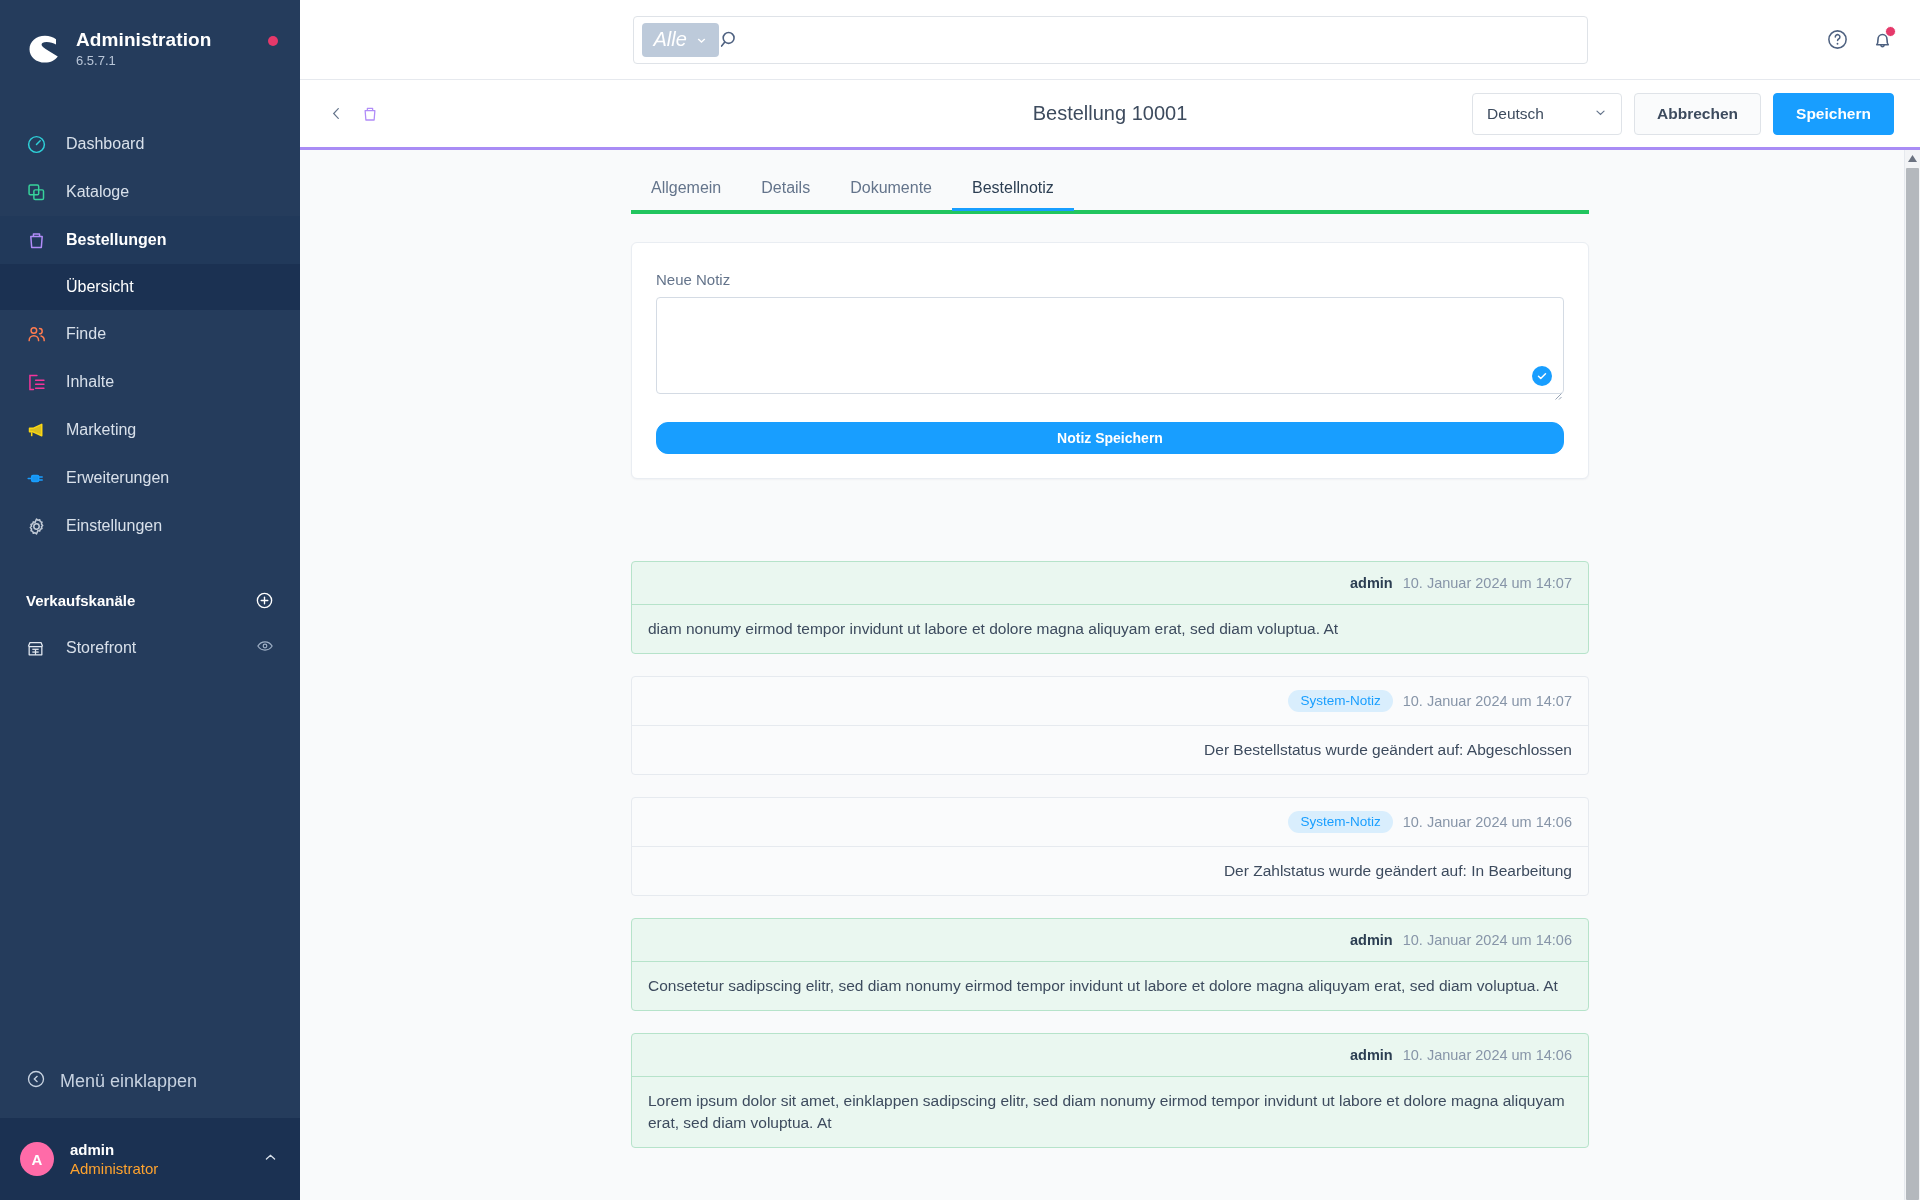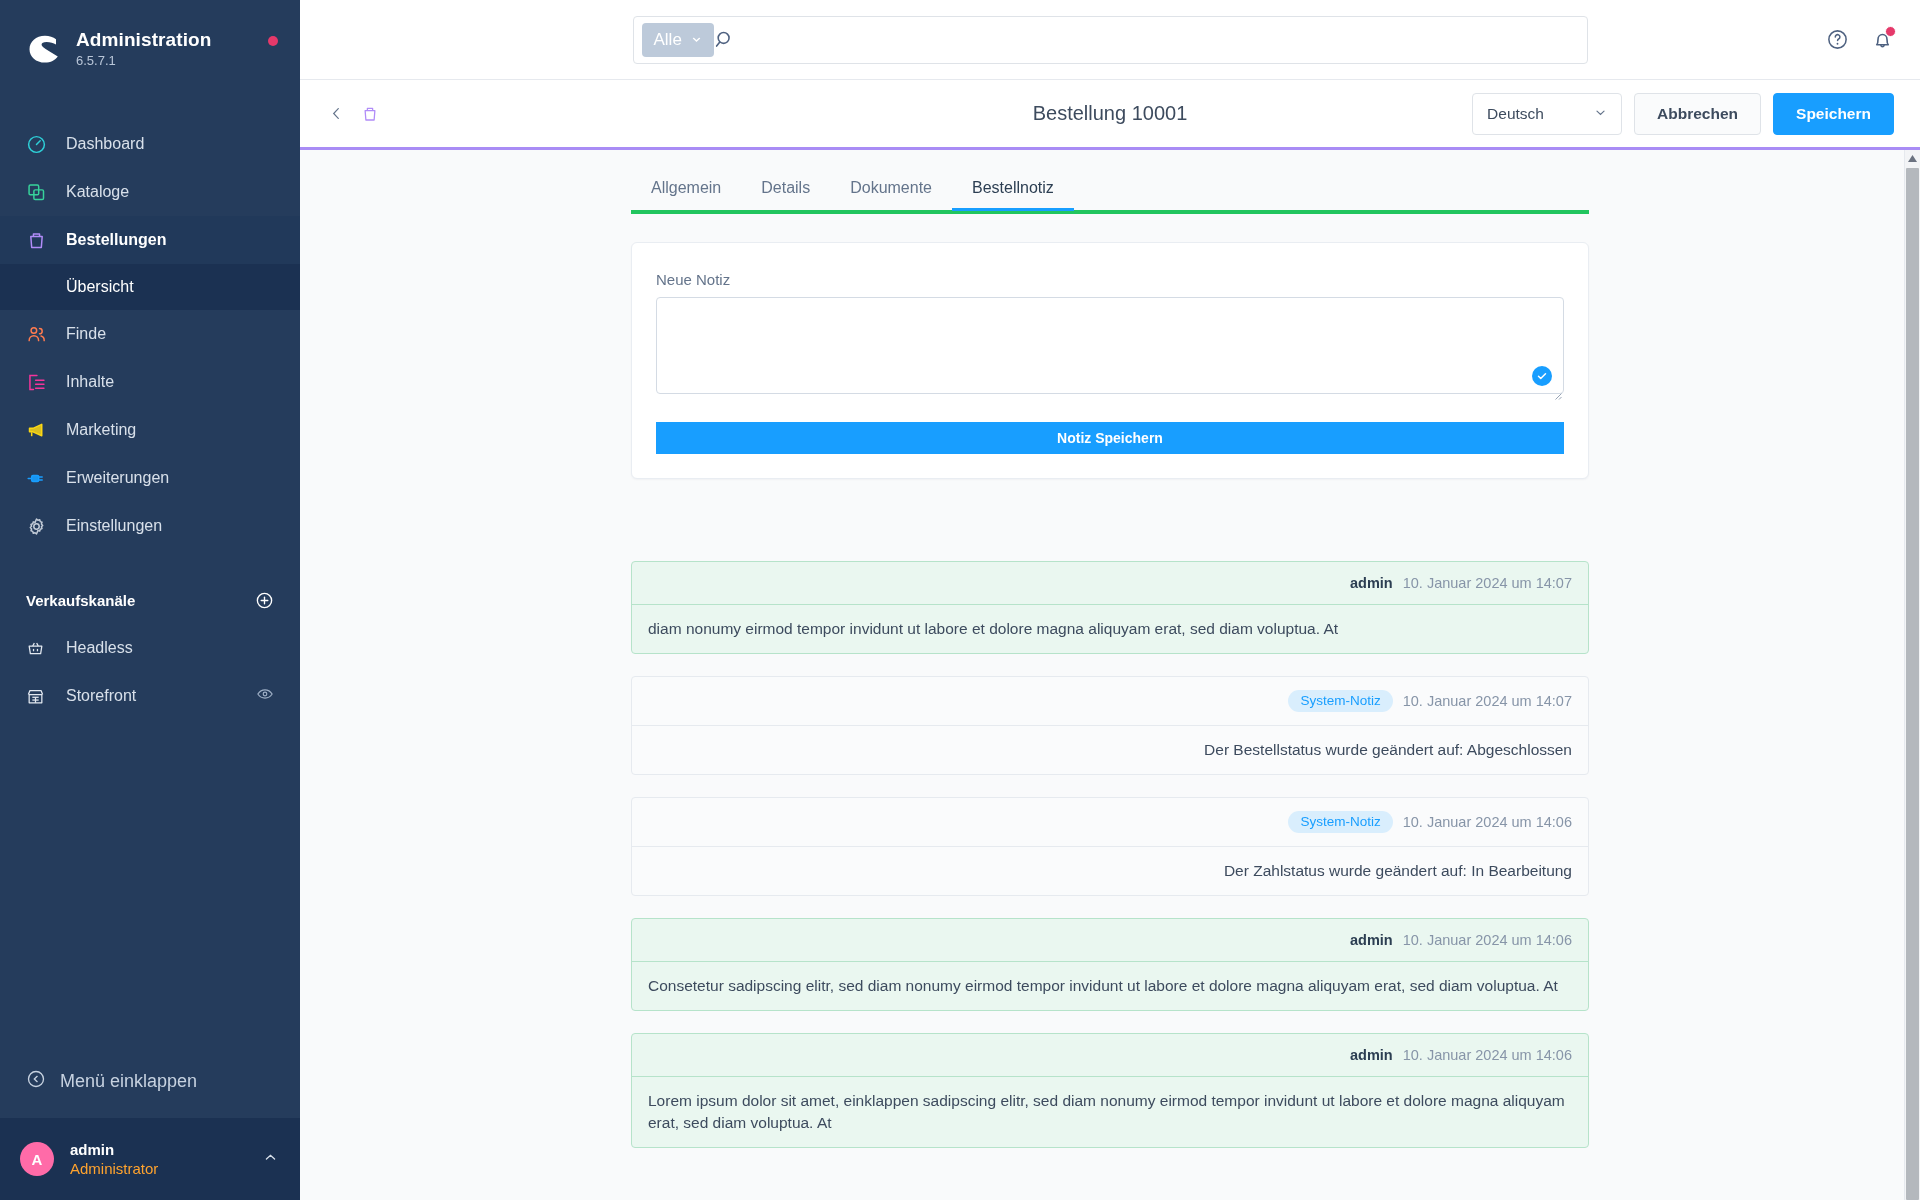--- a/index.html
+++ b/index.html
@@ -82,21 +82,21 @@
     display: flex; align-items: center; position: relative;
   }
   .searchwrap {
     width: 955px; margin: 0 auto; height: 48px;
     border: 1px solid #dfe3e8; border-radius: 4px; background: #fff;
     display: flex; align-items: center; padding: 0 14px 0 8px;
   }
   .scope-pill {
     height: 34px; background: #bdcada; border-radius: 4px;
     display: flex; align-items: center; gap: 9px;
-    padding: 0 12px; color: #fff; font-size: 17px; cursor: pointer;
+    padding: 0 12px; color: #fff; font-size: 20px; cursor: pointer; font-style: italic;
   }
   .search-input {
     flex: 1; border: 0; outline: none; margin-left: 18px;
     font-family: "Liberation Sans", sans-serif; font-size: 15.5px; color: #3d4b5e;
     background: transparent;
   }
   .search-input::placeholder { color: #8795a8; }
   .top-actions { position: absolute; right: 26px; display: flex; align-items: center; gap: 22px; }
   .ico-btn { cursor: pointer; display: flex; align-items: center; position: relative; }
   .bell-dot {
@@ -167,21 +167,21 @@
     position: absolute; right: 12px; bottom: 12px;
     width: 20px; height: 20px; border-radius: 50%; background: #189eff;
     display: flex; align-items: center; justify-content: center;
   }
   .resize-handle {
     position: absolute; right: 2px; bottom: 2px; width: 10px; height: 10px;
     cursor: nwse-resize;
   }
   .save-note-btn {
     margin-top: 24px; width: 100%; height: 32px;
-    background: #189eff; border: 1px solid #189eff; border-radius: 0;
+    background: #189eff; border: 1px solid #189eff; border-radius: 12px;
     color: #fff; font-size: 14px; font-weight: bold;
     display: flex; align-items: center; justify-content: center; cursor: pointer;
   }
 
   .note-spacer { height: 82px; }
 
   .note {
     border-radius: 4px; margin-bottom: 22px; overflow: hidden;
   }
   .note-head {
@@ -335,32 +335,20 @@
         <span>Verkaufskanäle</span>
         <span class="plus-btn">
           <svg width="19" height="19" viewBox="0 0 24 24" fill="none" stroke="#ffffff" stroke-width="1.7" stroke-linecap="round">
             <circle cx="12" cy="12" r="9"></circle>
               <path d="M12 7.8v8.4"></path>
               <path d="M7.8 12h8.4"></path>
           </svg>
         </span>
       </div>
 
-      <div class="nav-item">
-        <span class="nav-ico">
-          <svg width="19" height="19" viewBox="0 0 24 24" fill="none" stroke="#e2e8f0" stroke-width="1.6" stroke-linejoin="round">
-            <path d="M4 9h16l-1.5 9.5h-13z"></path>
-              <path d="M8.5 9l2-4"></path>
-              <path d="M15.5 9l-2-4"></path>
-            <path d="M9.5 12.5v3"></path>
-              <path d="M14.5 12.5v3"></path>
-          </svg>
-        </span>
-        <span class="nav-label">Headless</span>
-      </div>
 
       <div class="nav-item">
         <span class="nav-ico">
           <svg width="19" height="19" viewBox="0 0 24 24" fill="none" stroke="#e2e8f0" stroke-width="1.6" stroke-linejoin="round">
             <path d="M4 9.5h16V20H4z"></path>
               <path d="M3 9.5L5 4.5h14l2 5"></path>
             <path d="M8 13h8"></path>
               <path d="M8 16.5h8"></path>
               <path d="M12 13v7"></path>
           </svg>

